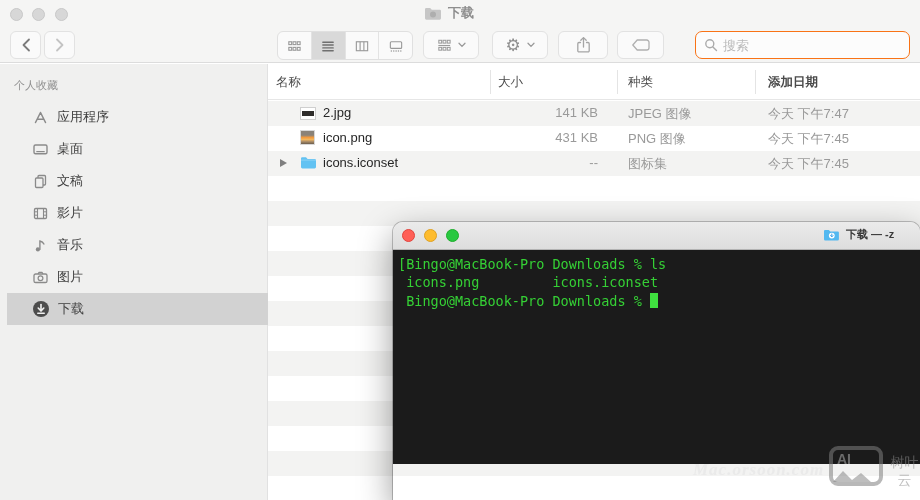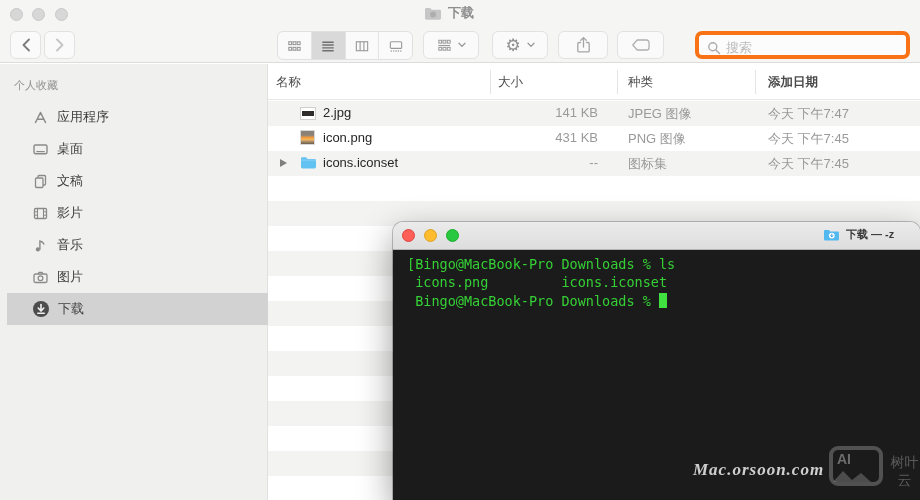--- a/index.html
+++ b/index.html
@@ -28,22 +28,22 @@
   .seg .s { flex:1; display:flex; align-items:center; justify-content:center; border-right:1px solid #e3e3e3; }
   .seg .s:last-child { border-right:none; }
   .seg .s.sel { background:#d9d9d9; }
 
   .grp{left:423px;width:56px;} .gear{left:492px;width:56px;}
   .share{left:558px;width:50px;} .tag{left:617px;width:47px;}
   .tbtn .chev{ margin-left:6px; }
   .gear-glyph{ font-size:17px; color:#8f8f8f; line-height:1; }
 
   .search { position:absolute; left:695px; top:31px; width:215px; height:28px;
-    background:#fcfcfc; border:4px solid #f97316; border-radius:7px;
-    display:flex; align-items:flex-end; padding:0 8px; gap:5px; }
+    background:#fcfcfc; border:1px solid #f97316; border-radius:7px;
+    display:flex; align-items:center; padding:0 8px; gap:5px; }
   .search input { border:none; outline:none; background:transparent; width:160px;
     font-size:13px; color:#444; font-family:inherit; }
   .search input::placeholder { color:#b9b9b9; }
 
   .sidebar { position:absolute; left:0; top:64px; width:268px; height:436px;
     background:#f0f0ef; border-right:1px solid #e1e1e1;text-align:center; }
   .sb-section { position:absolute; left:14px; top:14px; font-size:11px; color:#8f8f8f; }
   .sb-list { position:absolute; left:0; top:37px; width:268px; list-style:none; }
   .sb-item { height:32px; display:flex; align-items:center; padding-left:25px; gap:8px;margin-left:7px; }
   .sb-item span { font-size:13px; color:#3f3f3f; }
@@ -80,21 +80,21 @@
     border-radius:10px 10px 0 0; box-shadow:0 12px 34px rgba(0,0,0,.4), 0 0 0 1px rgba(0,0,0,.22);
     overflow:hidden; }
   .t-titlebar { position:relative; height:28px;
     background:linear-gradient(#ebebeb,#dddddd); border-bottom:1px solid #b3b3b3; }
   .t-tl { position:absolute; top:7px; width:13px; height:13px; border-radius:50%; }
   .t-red{left:9px; background:#ff5f57; border:0.5px solid #e0443e;}
   .t-yel{left:31px; background:#febc2e; border:0.5px solid #dea123;}
   .t-grn{left:53px; background:#28c840; border:0.5px solid #1dad2b;}
   .t-title { position:absolute; left:430px; top:5px; display:flex; align-items:center; gap:6px; }
   .t-title span { font-size:11px; font-weight:bold; color:#3a3a3a; white-space:nowrap; }
-  .t-body { position:relative; height:250px; background:#1b1b1b; padding:5px 0 0 14px; }
+  .t-body { position:relative; height:214px; background:#1b1b1b; padding:5px 0 0 5px; }
   .t-line { white-space:pre; font-family:"DejaVu Sans Mono","Liberation Mono",monospace;
     font-size:13.5px; line-height:18.3px; color:#35d035; }
   .cursor { display:inline-block; width:8px; height:15px; background:#3fe03f;
     vertical-align:-2px; }
 
   
   .wm-text { position:absolute; left:300px; top:210px; font-family:"Liberation Serif","DejaVu Serif",serif;
     font-style:italic; font-weight:bold; font-size:17px; color:rgba(232,232,232,.88); letter-spacing:1px; }
   .wm-logo { position:absolute; left:436px; top:196px; width:54px; height:40px;
     border:4px solid rgba(125,125,125,.55); border-radius:9px; }

